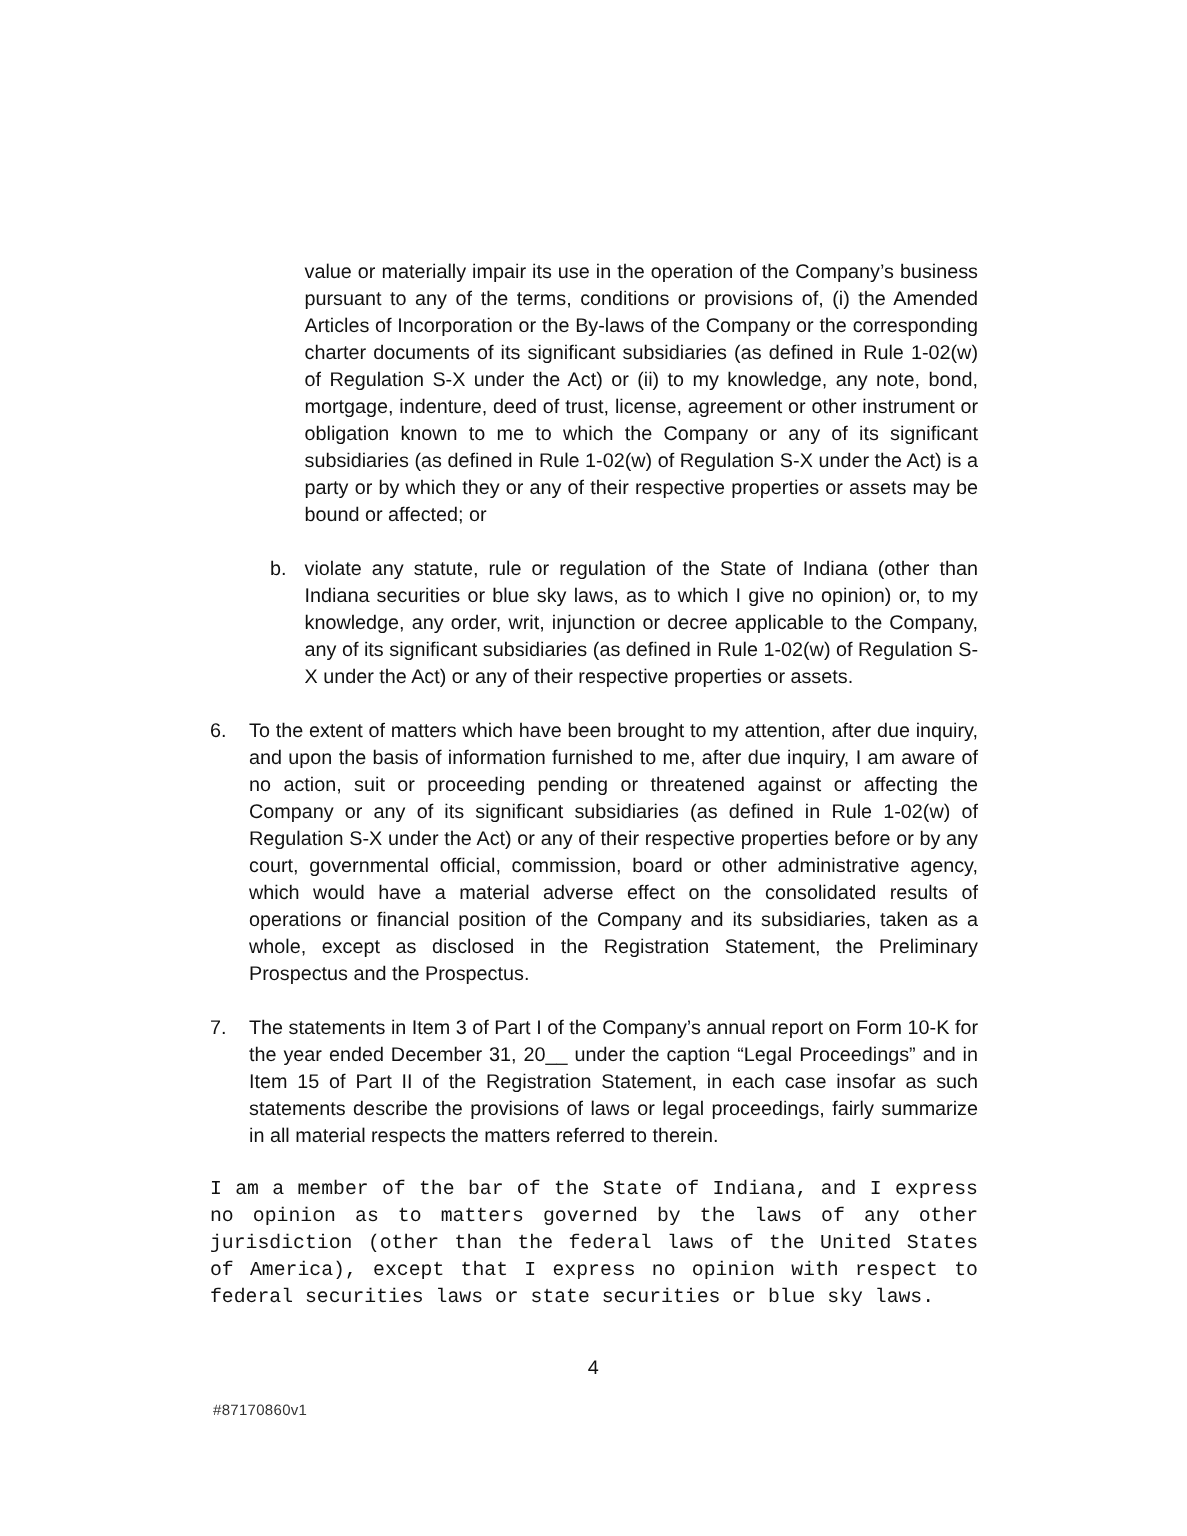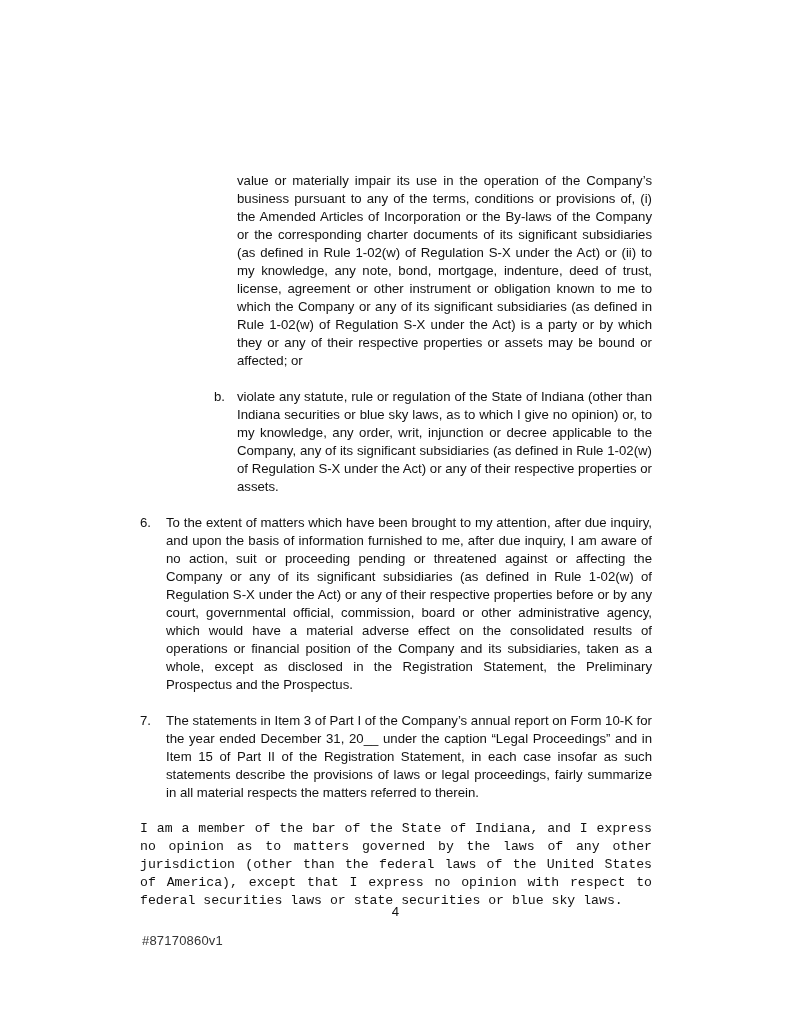--- a/index.html
+++ b/index.html
@@ -24,21 +24,21 @@
     font-size: 13.2px;
     line-height: 18px;
     text-align: justify;
   }
   .para {
     margin: 0 0 18px 0;
     position: relative;
   }
   
   .sub-item {
-    margin-left: 74px;
+    margin-left: 40px;
     padding-left: 23px;
   }
   
   .num-item {
     padding-left: 26px;
   }
   .item-label {
     position: absolute;
     left: 0;
     top: 0;
@@ -55,21 +55,21 @@
     width: 791px;
     text-align: center;
     font-size: 13.2px;
     line-height: 18px;
     color: #111111;
   }
   .footer-note {
     position: absolute;
     top: 936px;
     left: 142px;
-    font-size: 13px;
+    font-size: 10px;
     line-height: 10px;
     color: #333333;
     letter-spacing: 0.2px;
   }
 </style>
 </head>
 <body>
 
 <div class="page">
   <div class="content">

